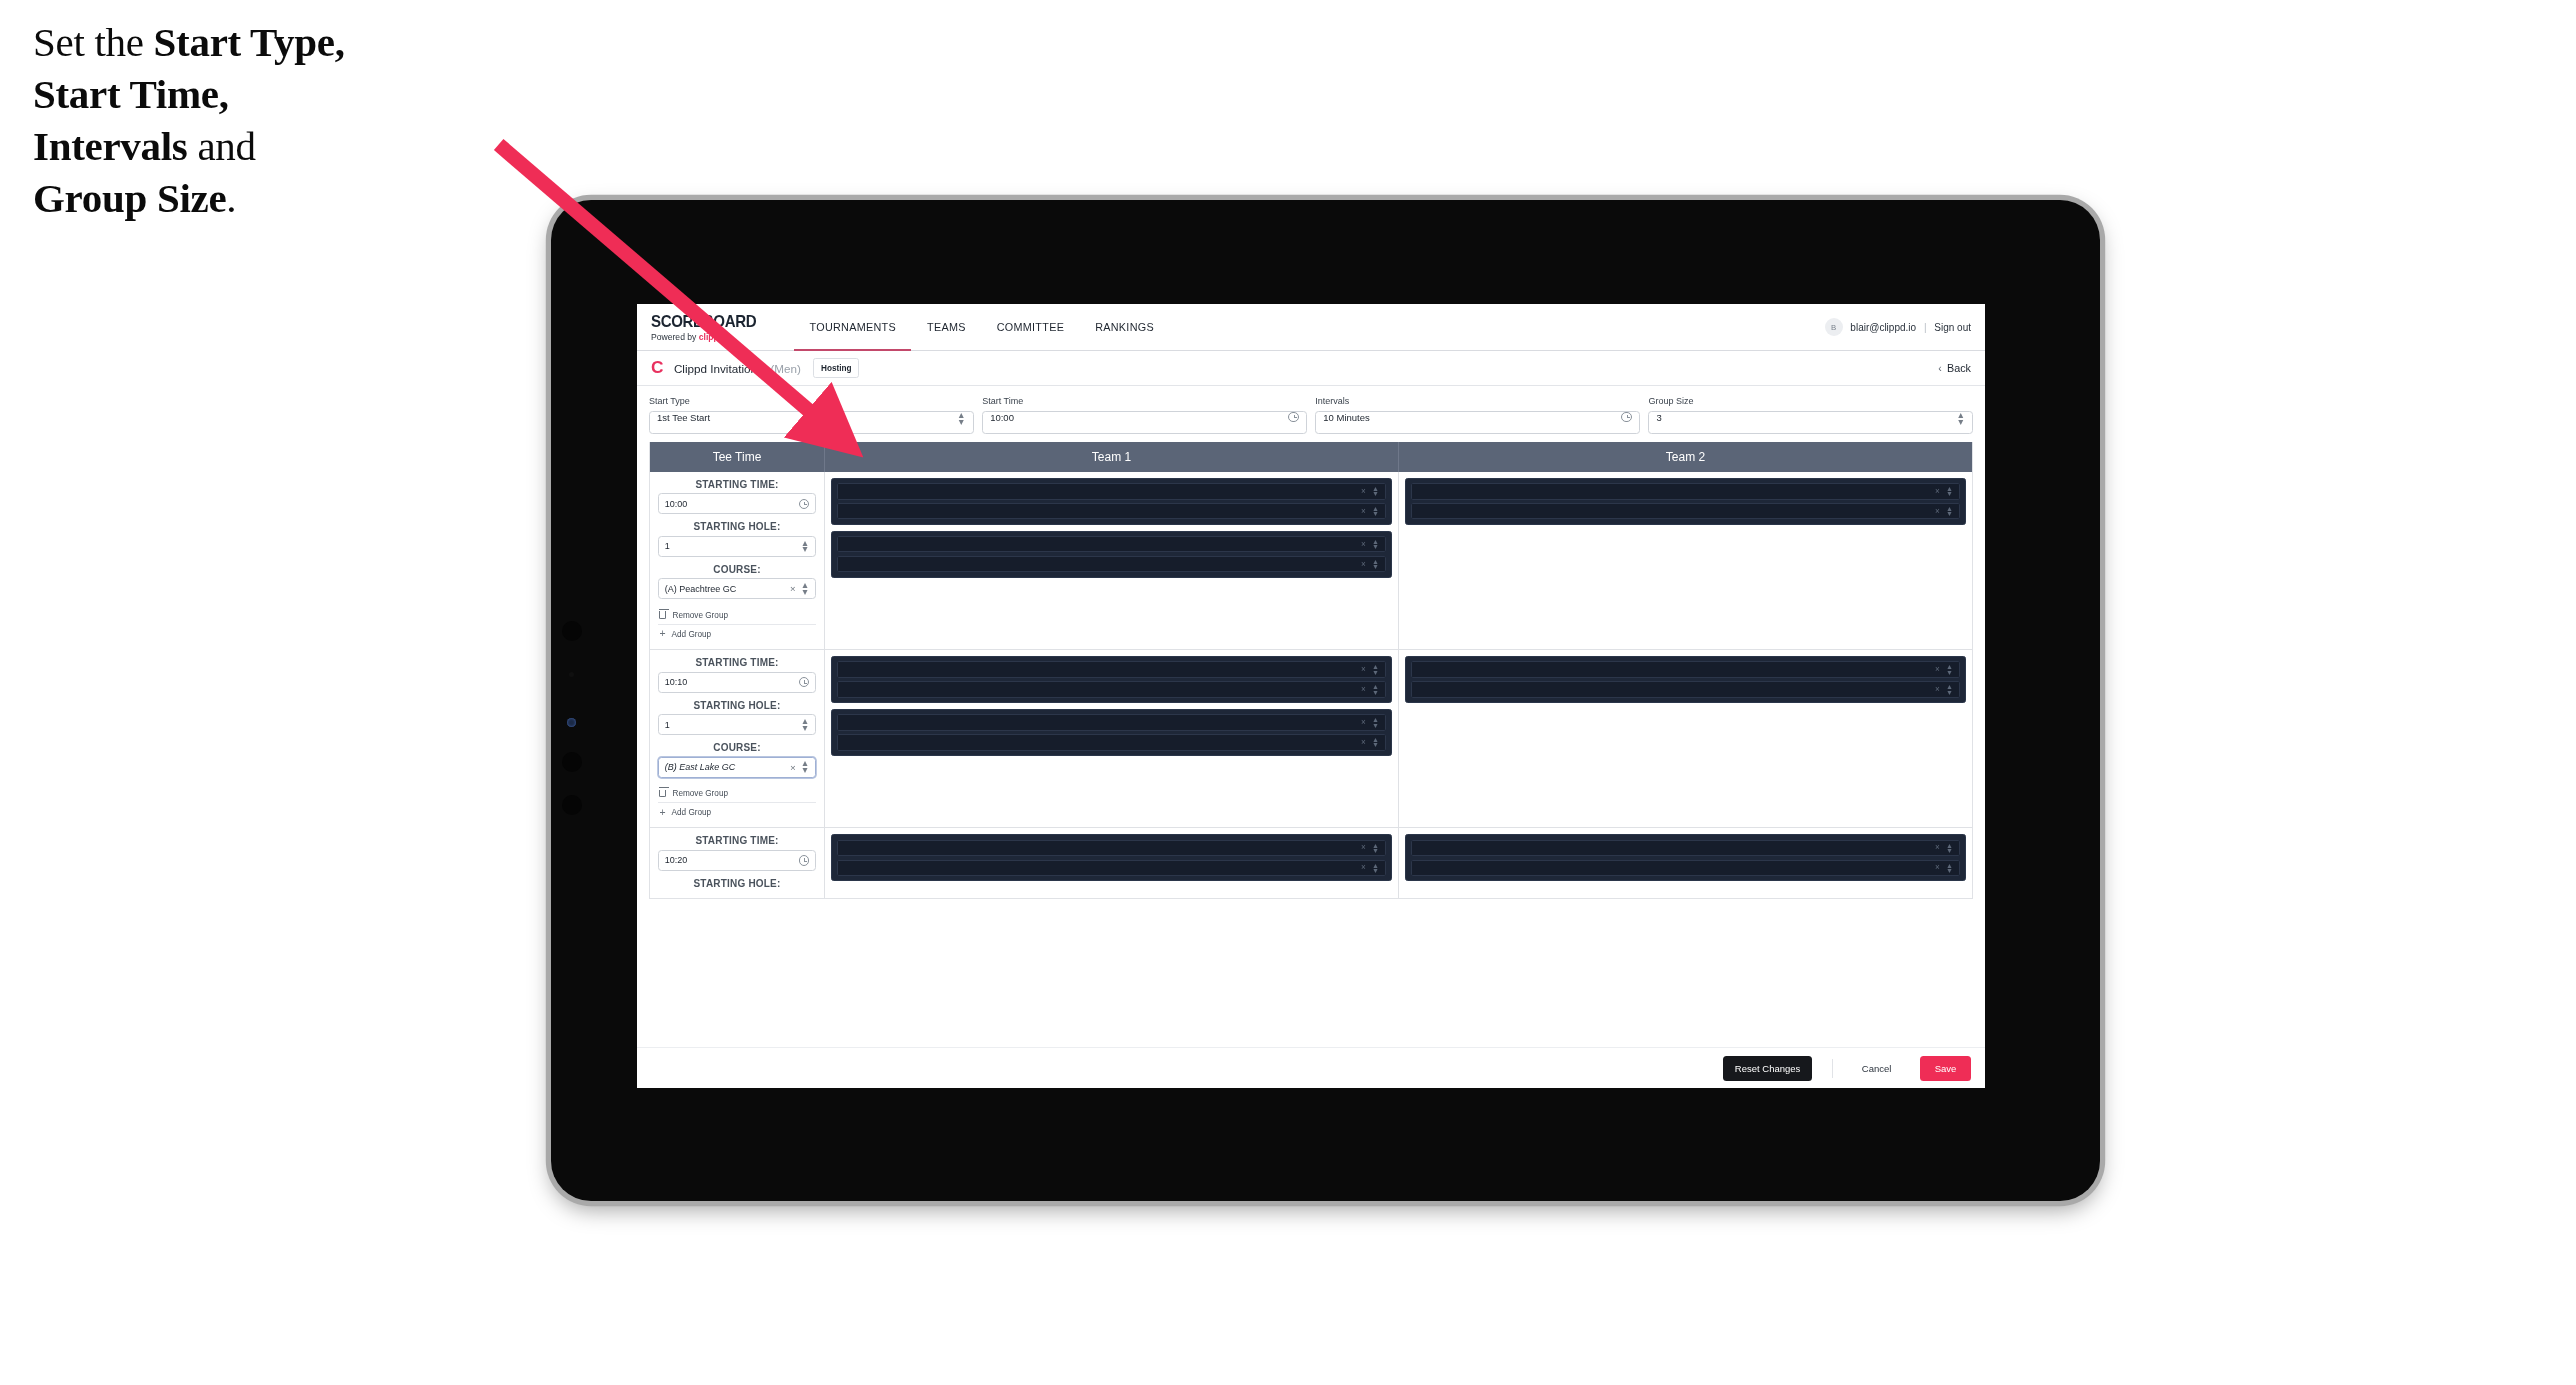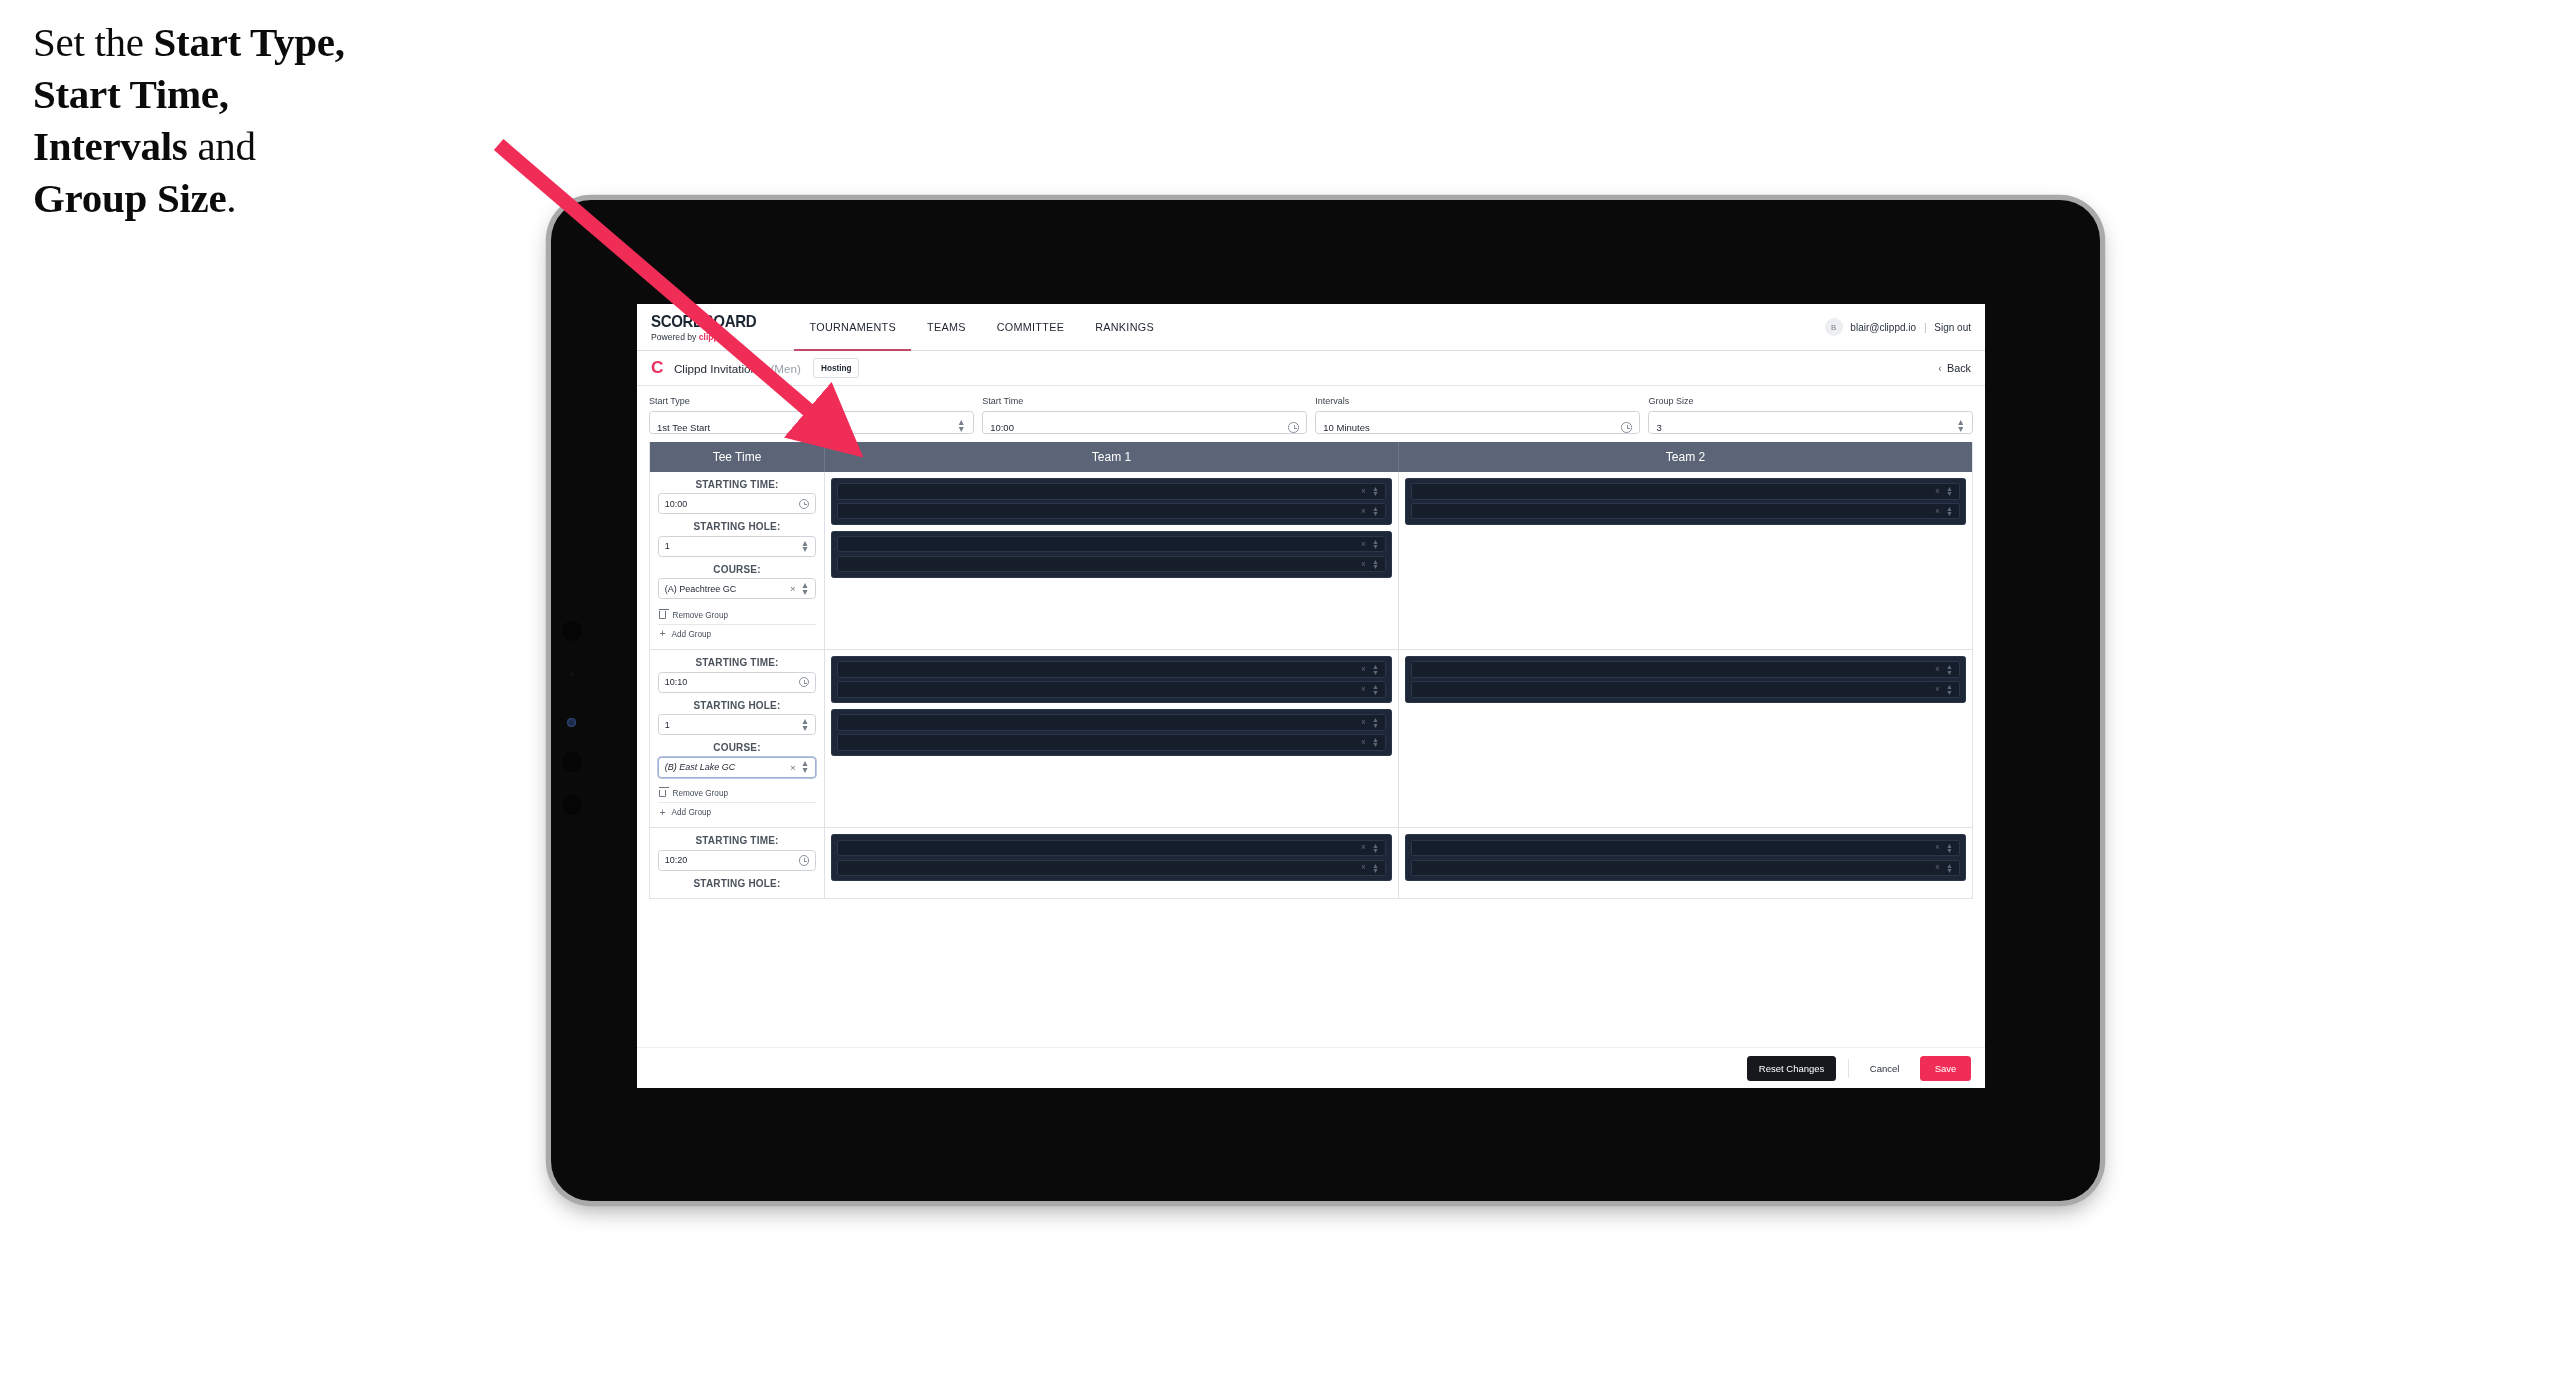--- a/index.html
+++ b/index.html
@@ -110,21 +110,21 @@
   .back .chev { font-size:10.4px; color:#5c646e; }
 
   
   .settings {
     display:flex; gap:8.6px; padding: 10.4px 12px 8.6px 12px; background:#fff;
   }
   .field { flex:1; display:flex; flex-direction:column; gap:4.3px; }
   .field-label { font-size:9px; color:#3b434d; }
   .field-ctl {
     height: 23px; border:0.9px solid #cfd3d9; border-radius:3.5px; background:#fff;
-    display:flex; align-items:flex-end; padding: 0 7px;
+    display:flex; align-items:flex-start; padding: 0 7px;
     font-size:9.5px; color:#1d242e; position:relative;
   }
   .field-val { flex:1; }
   .ctl-icon { color:#7b838d; display:flex; align-items:center; }
   .spin { font-size:8.6px; line-height:.8; display:flex; flex-direction:column; color:#767e88;}
   .clock { width:10.4px;height:10.4px;border:1px solid #8a929b;border-radius:50%;position:relative;}
   .clock::before{content:"";position:absolute;left:4.3px;top:2.1px;width:0.9px;height:3.5px;background:#8a929b;}
   .clock::after{content:"";position:absolute;left:4.3px;top:4.7px;width:2.9px;height:0.9px;background:#8a929b;}
 
   
@@ -180,21 +180,21 @@
     display:flex; align-items:center; justify-content:flex-end;
     gap:6px; padding-right:6px; margin-bottom:3.5px;
   }
   .prow:last-child{ margin-bottom:0; }
   .prow .px { color:#5d6879; font-size:8.2px; }
   .prow .pspin { color:#5d6879; font-size:7px; line-height:.75; display:flex; flex-direction:column;}
 
   
   .footer {
     position:absolute; left:0; right:0; bottom:0; height:41px; background:#fff;
-    display:flex; align-items:center; justify-content:flex-end; gap:12px;
+    display:flex; align-items:center; justify-content:flex-end; gap:20px;
     padding-right:14px; border-top:0.9px solid #eceef1;padding-left:24px;
   }
   .btn-reset{
     background:#16181c; color:#fff; font-size:9.5px; border-radius:3.5px;
     padding:7px 12px; cursor:pointer;
   }
   .vdiv{ width:0.9px;height:19px;background:#e1e3e7; }
   .btn-cancel{ font-size:9.5px; color:#2b333d; padding:7px 8.6px; cursor:pointer;}
   .btn-save{
     background:#ef2d56; color:#fff; font-size:9.5px; border-radius:3.5px;

